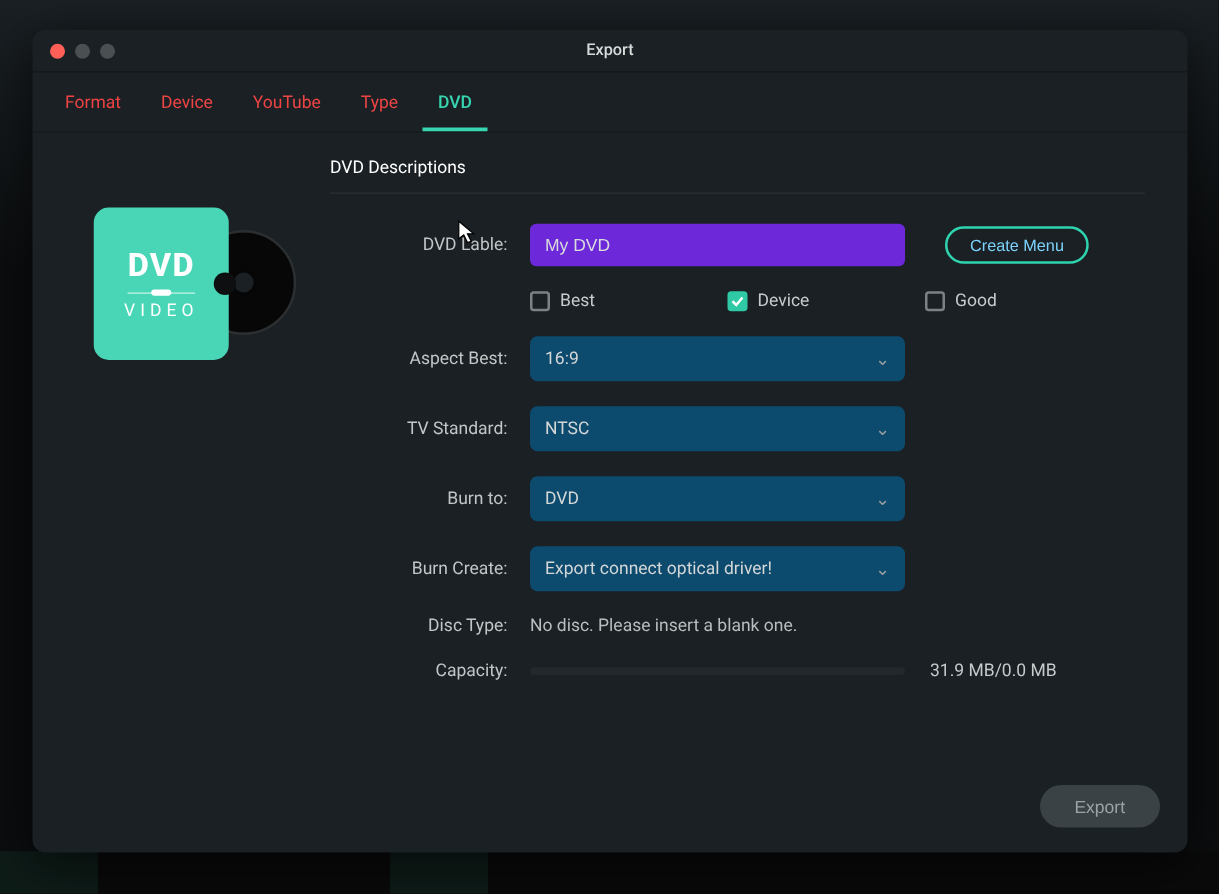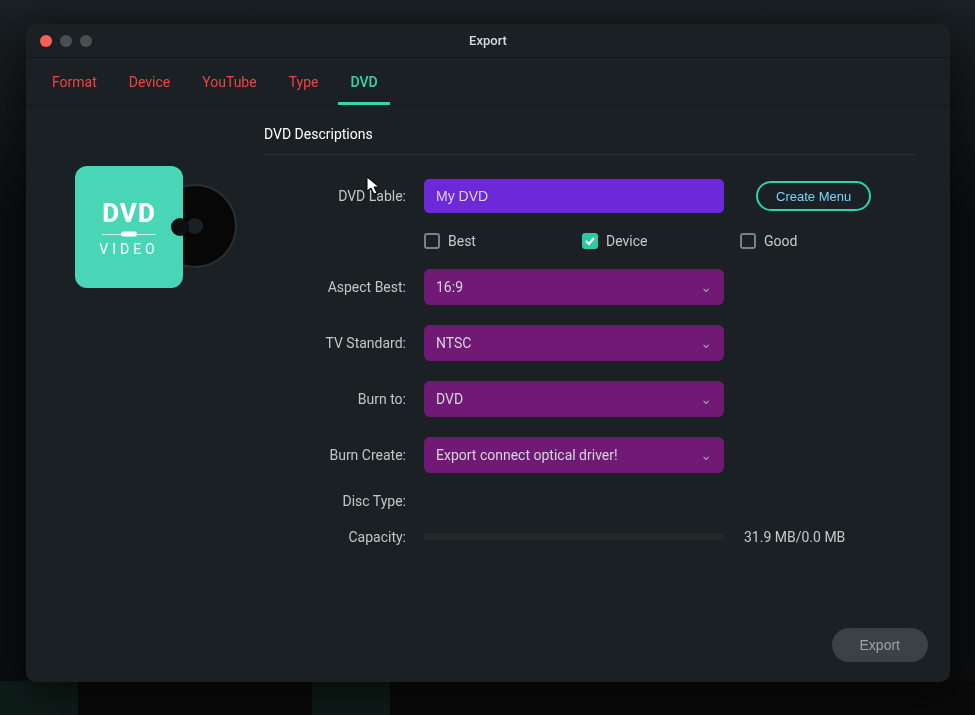--- a/index.html
+++ b/index.html
@@ -91,21 +91,21 @@
   }
   .checks { display:flex; gap:0; width:460px; }
   .check { display:flex; align-items:center; gap:8px; color:#c7cbcc; font-size:14px; cursor:pointer;}
   .check .box {
     width:16px; height:16px; border:2px solid #7c8183; border-radius:3px; display:flex; align-items:center; justify-content:center;
   }
   .check.checked .box { background:#2fc9a5; border-color:#2fc9a5; }
   .check.checked .box svg { display:block; }
   .check .box svg { display:none; width:10px; height:10px; }
   .select {
-    flex:0 0 300px; height:36px; background:#701a75; border-radius:6px;
+    flex:0 0 300px; height:36px; background:#0c4a6e; border-radius:6px;
     color:#d4d7d8; font-size:14px; padding:0 12px; display:flex; align-items:center; justify-content:space-between;
     cursor:pointer;
   }
   .select .chev { color:#9aa0a2; }
   .static-text { color:#b9bdbe; font-size:14px; }
   .capacity-bar {
     flex:0 0 300px; height:6px; background:#23282b; border-radius:3px; position:relative;
   }
   .capacity-text { color:#c6cacb; font-size:14px; margin-left:6px; }
   .footer {
@@ -235,20 +235,23 @@
           <div class="control">
             <div class="select">
               <span>Export connect optical driver!</span>
               <span class="chev">⌄</span>
             </div>
           </div>
         </div>
 
         <div class="row">
           <div class="label">Disc Type:</div>
+          <div class="control">
+            <span class="static-text">No disc. Please insert a blank one.</span>
+          </div>
         </div>
 
         <div class="row">
           <div class="label">Capacity:</div>
           <div class="control">
             <div class="capacity-bar"></div>
             <span class="capacity-text">31.9 MB/0.0 MB</span>
           </div>
         </div>
 

